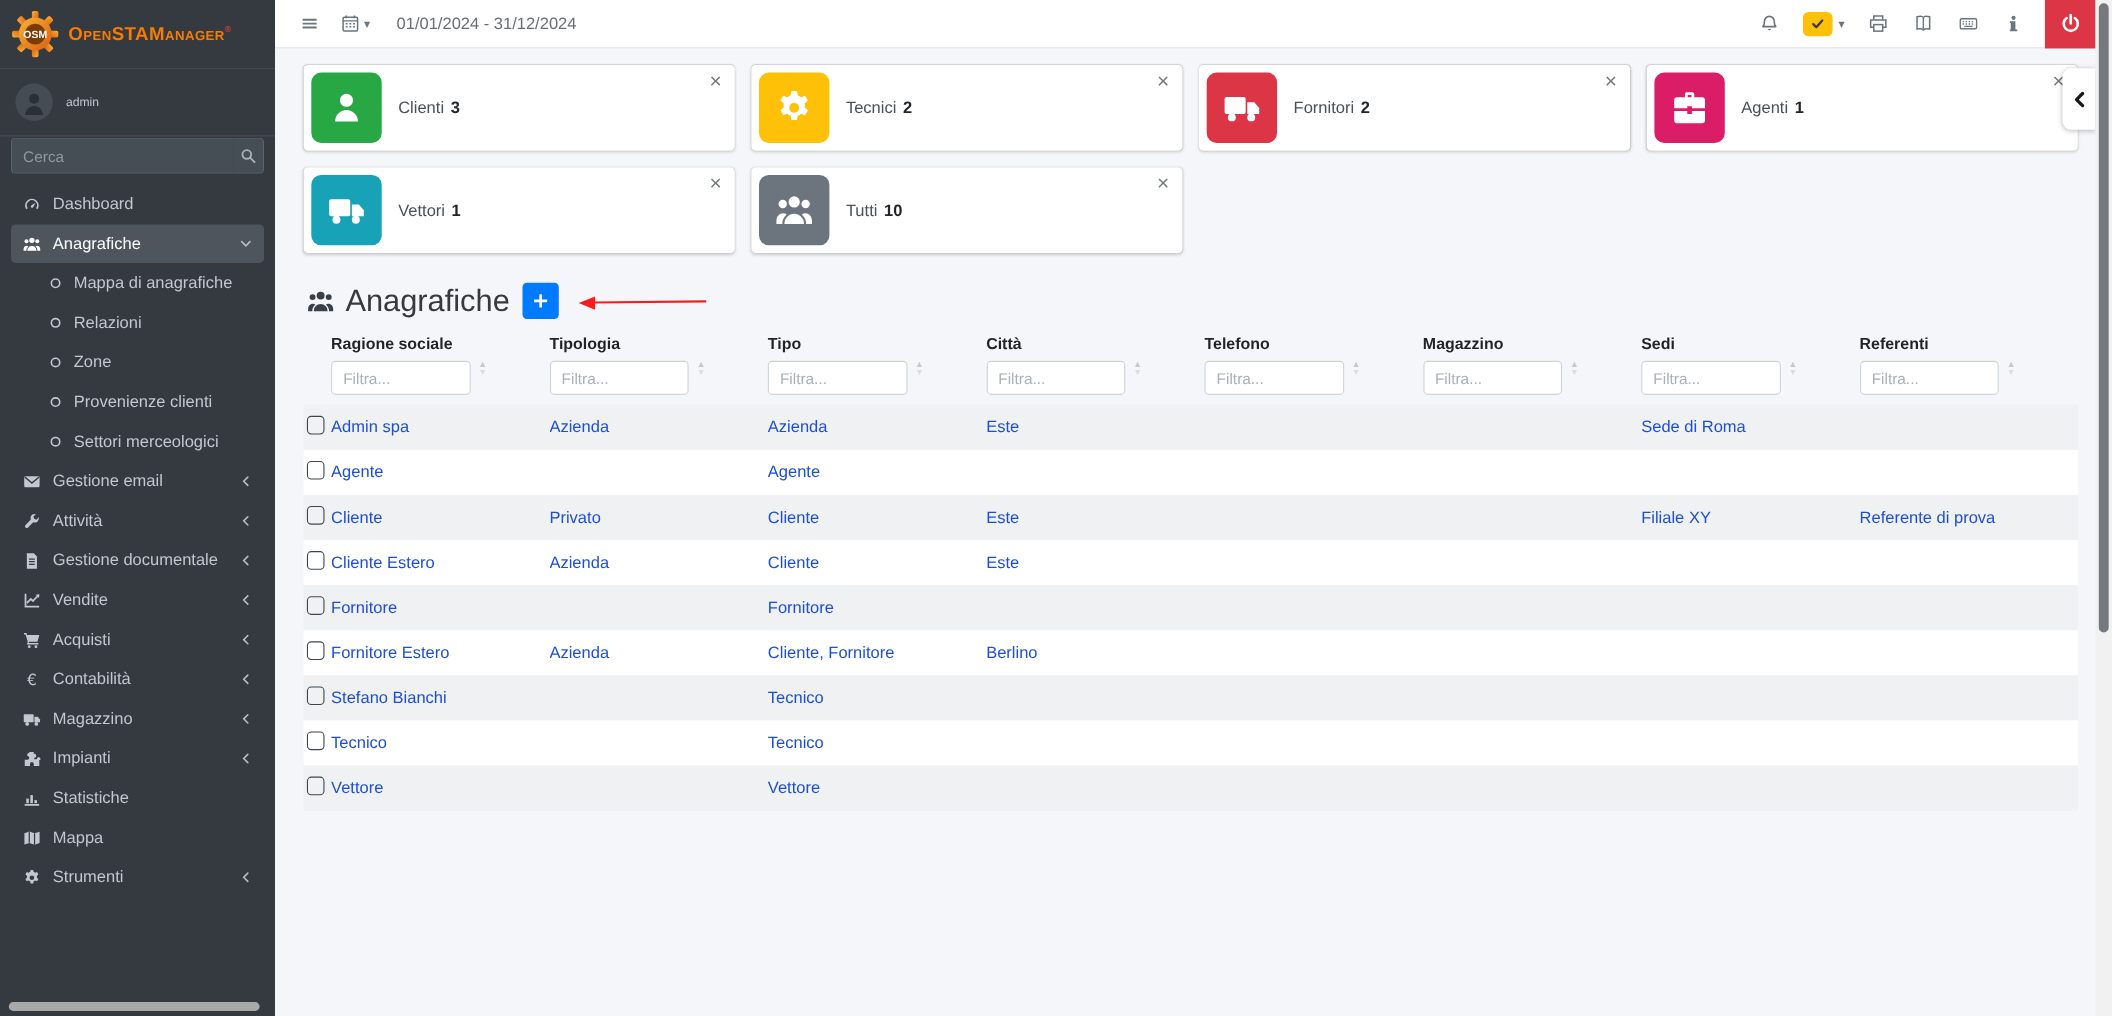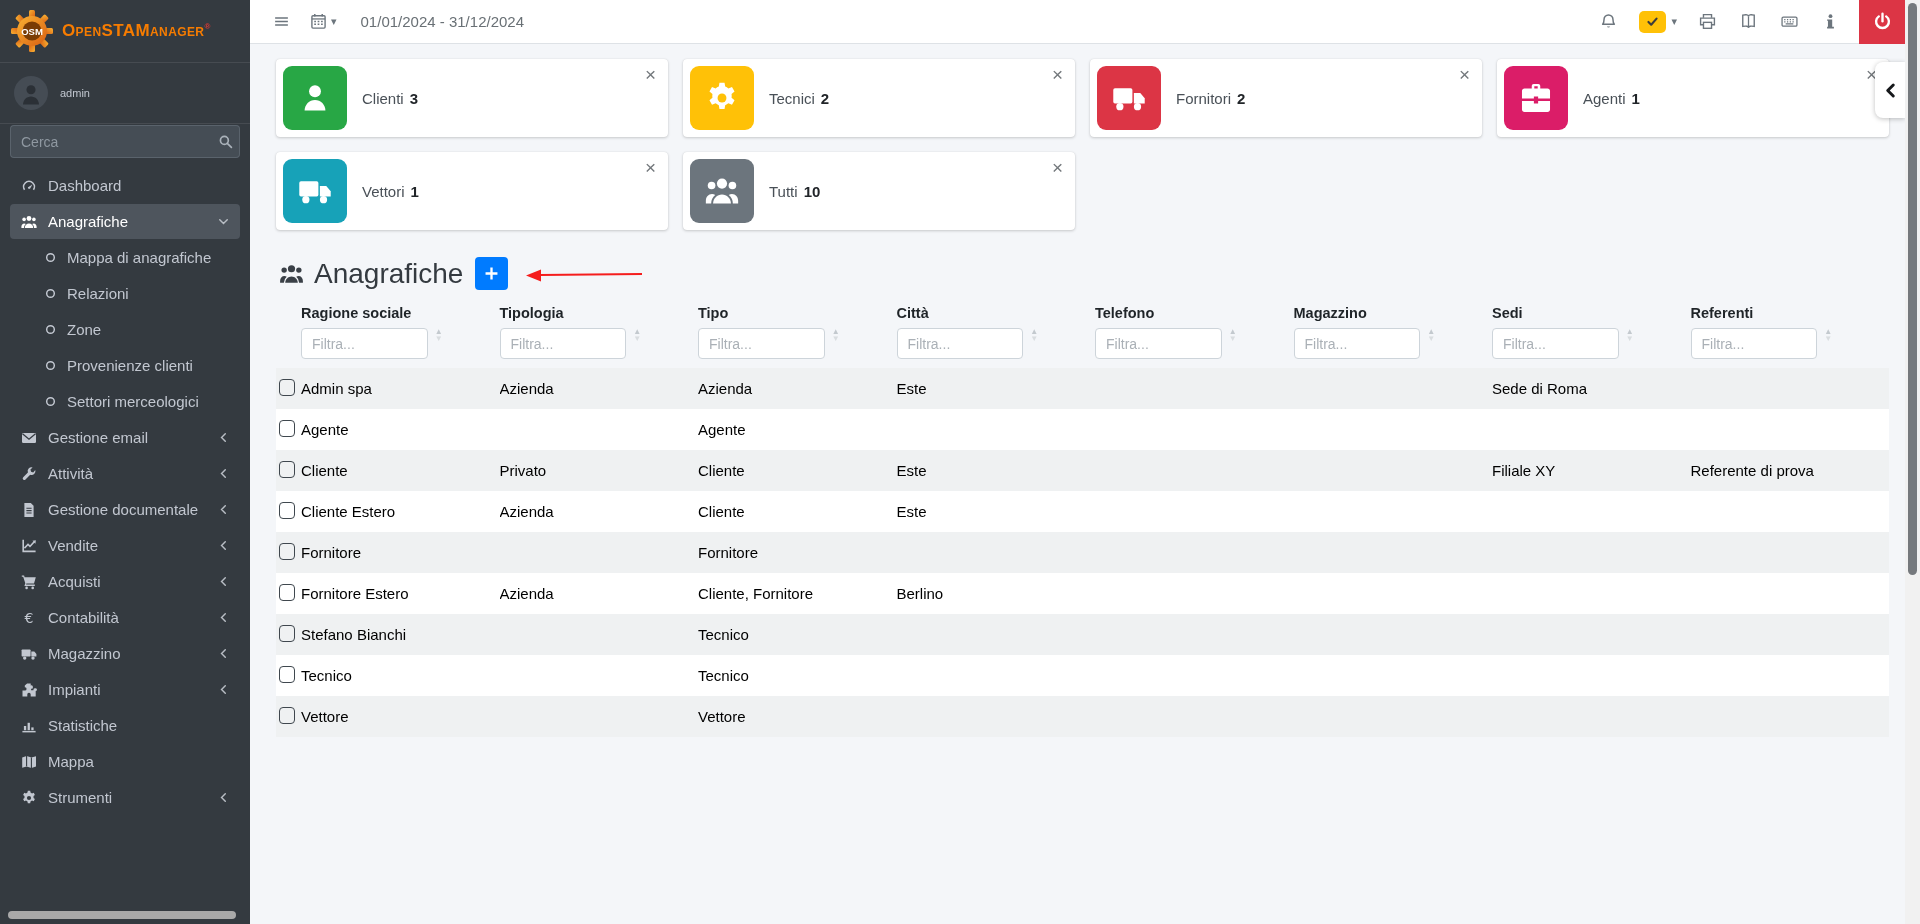--- a/index.html
+++ b/index.html
@@ -74,21 +74,21 @@
   .tablewrap { margin-top:15px; }
   .grid-row { display:grid; grid-template-columns:25px repeat(8,minmax(0,1fr)); align-items:center; }
   .th-label { font-size:14.5px; font-weight:bold; color:#1f2428; padding-right:10px; }
   .filters { margin-top:7px; }
   .filter-cell { display:flex; align-items:flex-start; gap:7px; padding-right:12px; }
   .filter-cell input { width:68%; min-width:100px; height:31px; border:1px solid #cdd4da; border-radius:4px; padding:0 10px; font-size:14px; color:#495057; background:#fff; outline:none; font-family:inherit; }
   .filter-cell input::placeholder { color:#aab0b6; }
   .sort { display:flex; flex-direction:column; font-size:8px; line-height:7px; }
   .sort .up { color:#c3c9ce; } .sort .dn { color:#d9dde0; }
   .tbody { margin-top:9px; }
-  .trow { height:41px; font-size:15px; color:#000000; cursor:pointer; }
+  .trow { height:41px; font-size:15px; color:#1d4ed8; cursor:pointer; }
   .trow:nth-child(odd) { background:#eff1f2; }
   .trow:nth-child(even) { background:#fff; }
   .tcell { padding-right:10px; overflow:hidden; text-overflow:ellipsis; white-space:nowrap; }
   .chk { width:16px; height:17px; border:1.5px solid #3f474e; border-radius:4px; background:transparent; margin-left:3px; display:inline-block; cursor:pointer; }
 </style>
 </head>
 <body>
 
 <aside class="sidebar">
   <div class="brand">

